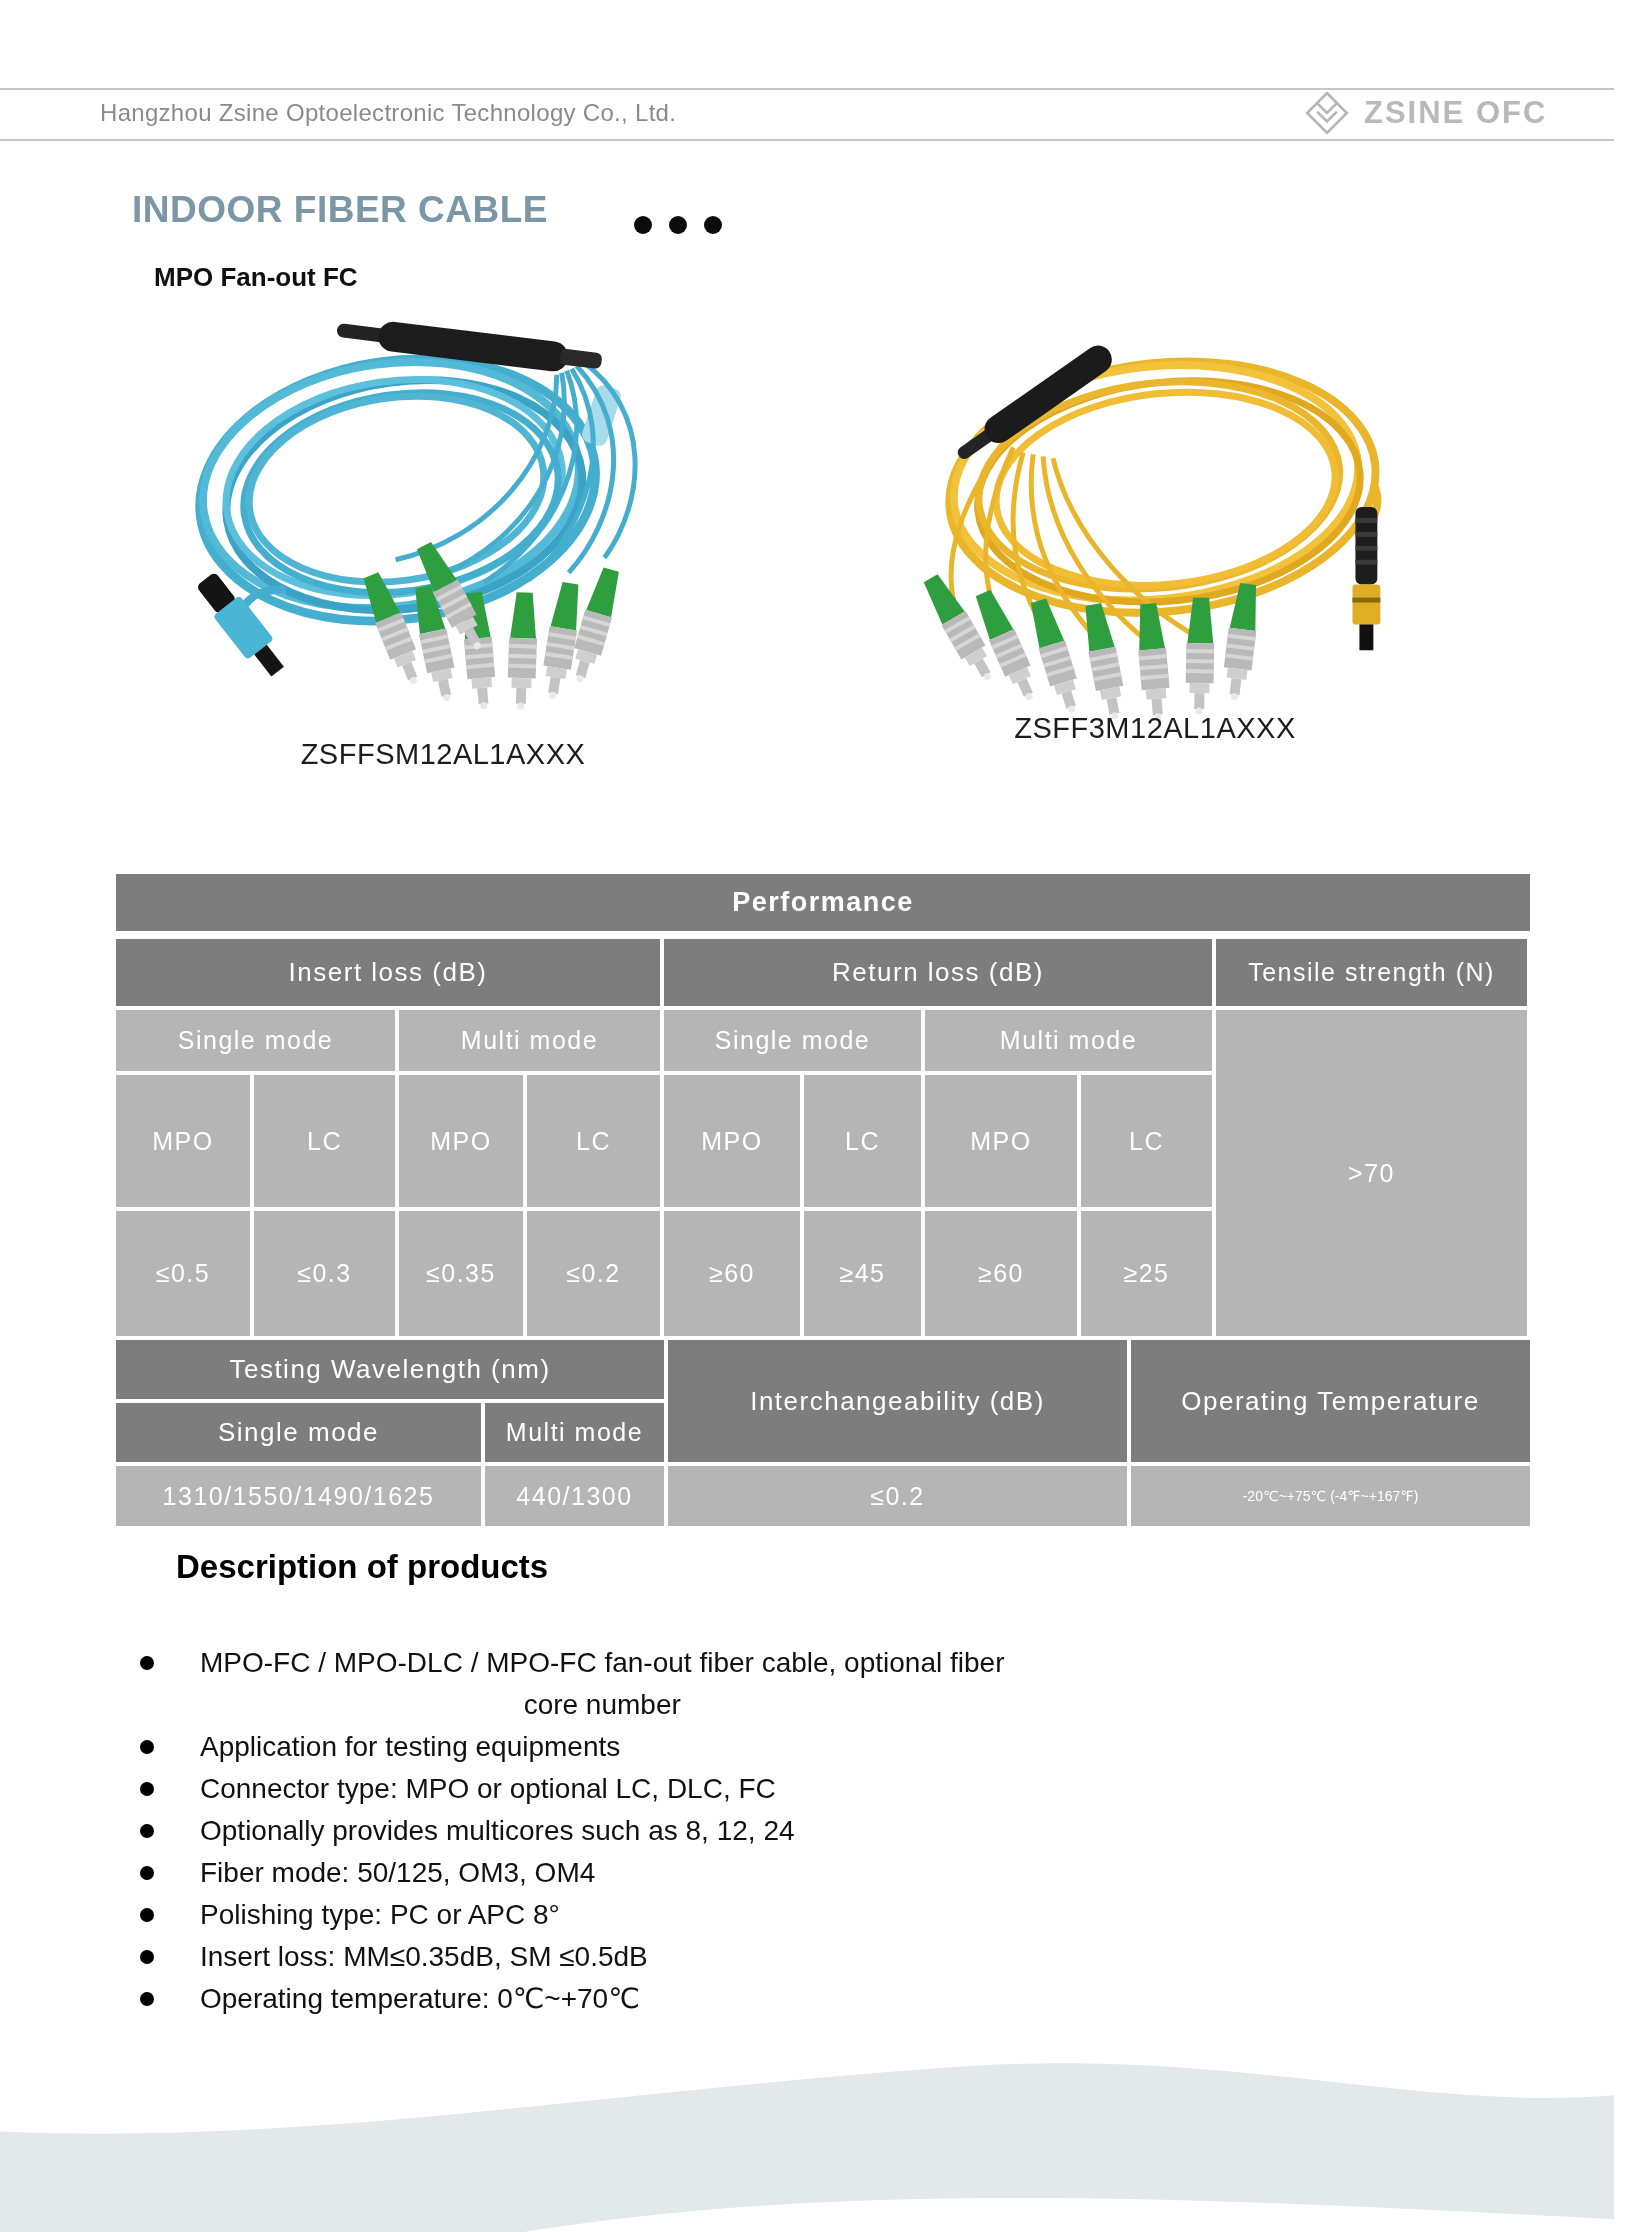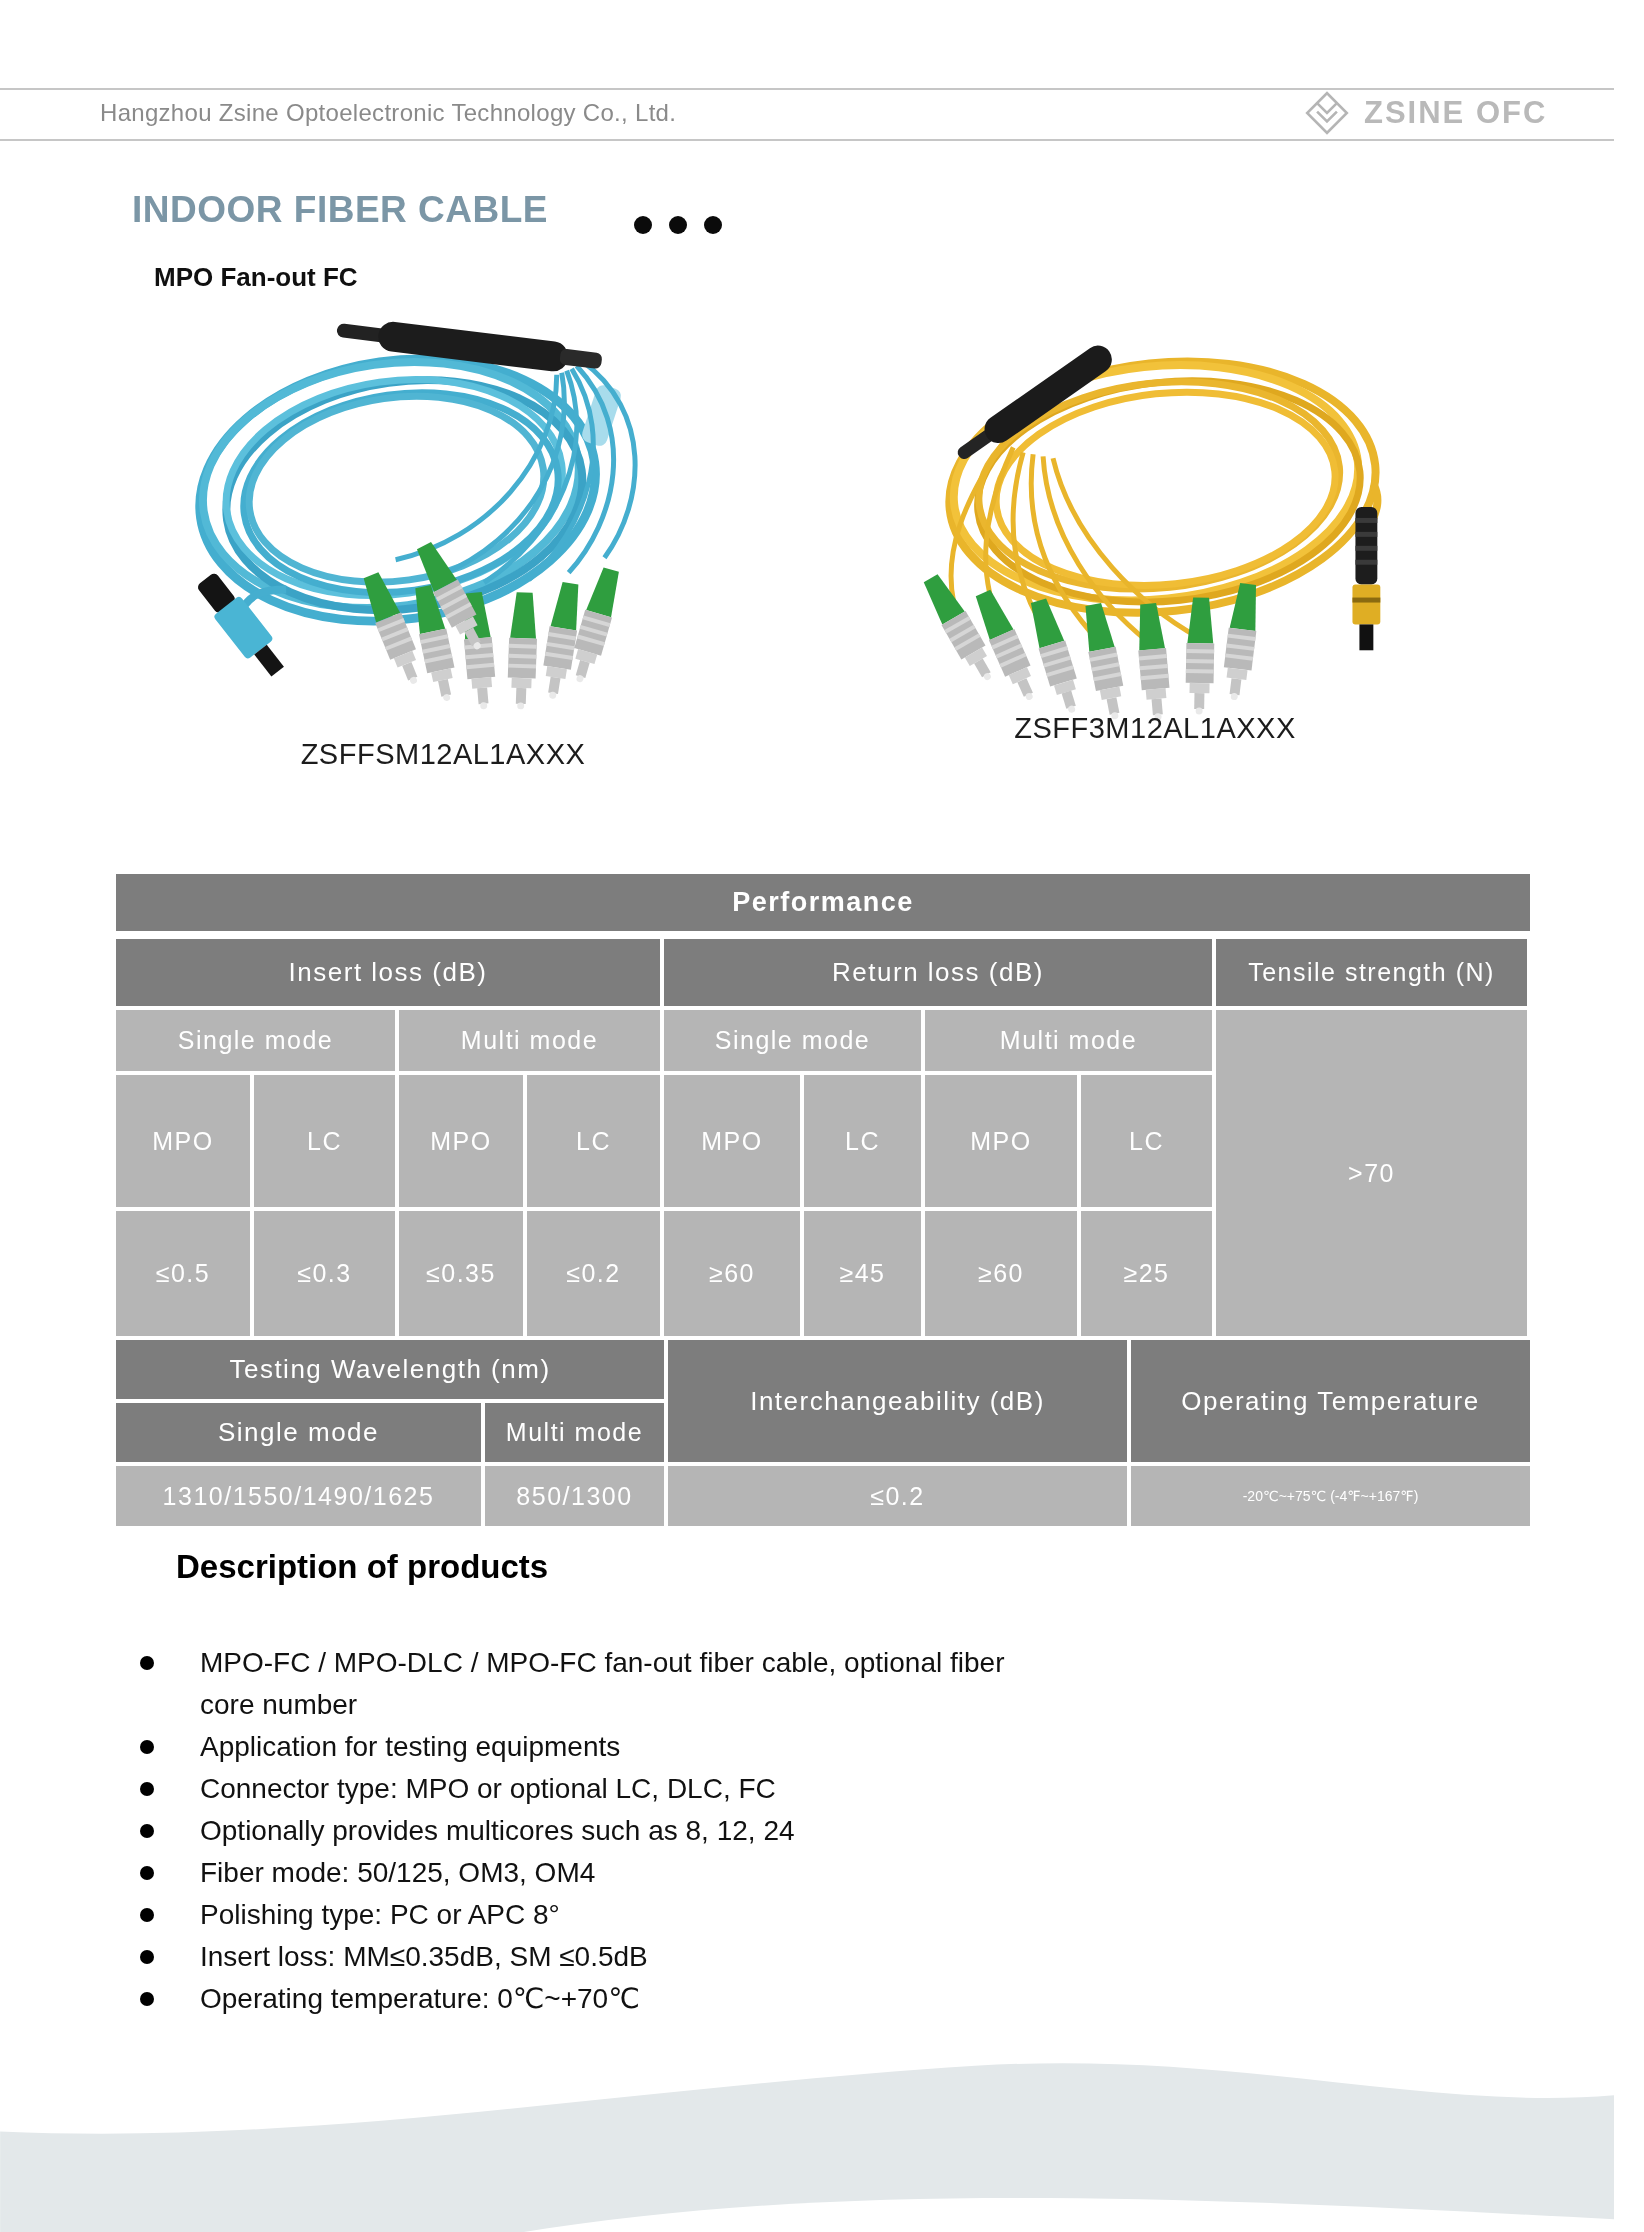--- a/index.html
+++ b/index.html
@@ -24,21 +24,21 @@
               display:flex;align-items:center;justify-content:center;letter-spacing:1.5px;margin-bottom:8px;}
   .gridA{display:grid;grid-template-columns:134px 141px 124px 133px 136px 117px 152px 131px 311px;
          grid-template-rows:67px 61px 132px 125px;gap:4px;}
   .gridB{margin-top:4px;display:grid;grid-template-columns:365px 179px 459px 399px;
          grid-template-rows:59px 59px 60px;gap:4px;}
   .c{display:flex;align-items:center;justify-content:center;color:#fff;letter-spacing:1.5px;text-align:center;}
   .dark{background:#7d7d7d;font-size:26px;}
   .light{background:#b5b5b5;font-size:25px;}
   
   .desc-h{position:absolute;left:132px;top:1548px;font-size:33px;font-weight:700;color:#000;margin-left:44px;}
-  .bullets{position:absolute;left:135px;top:1642px;width:985px;}
+  .bullets{position:absolute;left:135px;top:1642px;width:985px;text-align:center;}
   .b-item{display:flex;align-items:flex-start;}
   .b-dot{width:14px;height:14px;border-radius:50%;background:#000;margin:14px 46px 0 5px;flex:none;}
   .b-text{font-size:28px;line-height:42px;color:#111;}
   .b-line{display:block;}
 </style>
 </head>
 <body>
 
 <div class="page">
 
@@ -190,21 +190,21 @@
       <div class="c light" style="grid-column:8;grid-row:4">≥25</div>
     </div>
 
     <div class="gridB">
       <div class="c dark" style="grid-column:1/3;grid-row:1">Testing Wavelength (nm)</div>
       <div class="c dark" style="grid-column:3;grid-row:1/3">Interchangeability (dB)</div>
       <div class="c dark" style="grid-column:4;grid-row:1/3">Operating Temperature</div>
       <div class="c dark" style="grid-column:1;grid-row:2">Single mode</div>
       <div class="c dark" style="grid-column:2;grid-row:2;font-size:25px">Multi mode</div>
       <div class="c light" style="grid-column:1;grid-row:3">1310/1550/1490/1625</div>
-      <div class="c light" style="grid-column:2;grid-row:3">850/1300</div>
+      <div class="c light" style="grid-column:2;grid-row:3">440/1300</div>
       <div class="c light" style="grid-column:3;grid-row:3">≤0.2</div>
       <div class="c light" style="grid-column:4;grid-row:3;font-size:14px;letter-spacing:0">-20℃~+75℃ (-4℉~+167℉)</div>
     </div>
   </div>
 
   <div class="desc-h">Description of products</div>
   <div class="bullets">
     <div class="b-item">
       <span class="b-dot"></span>
       <span class="b-text">

